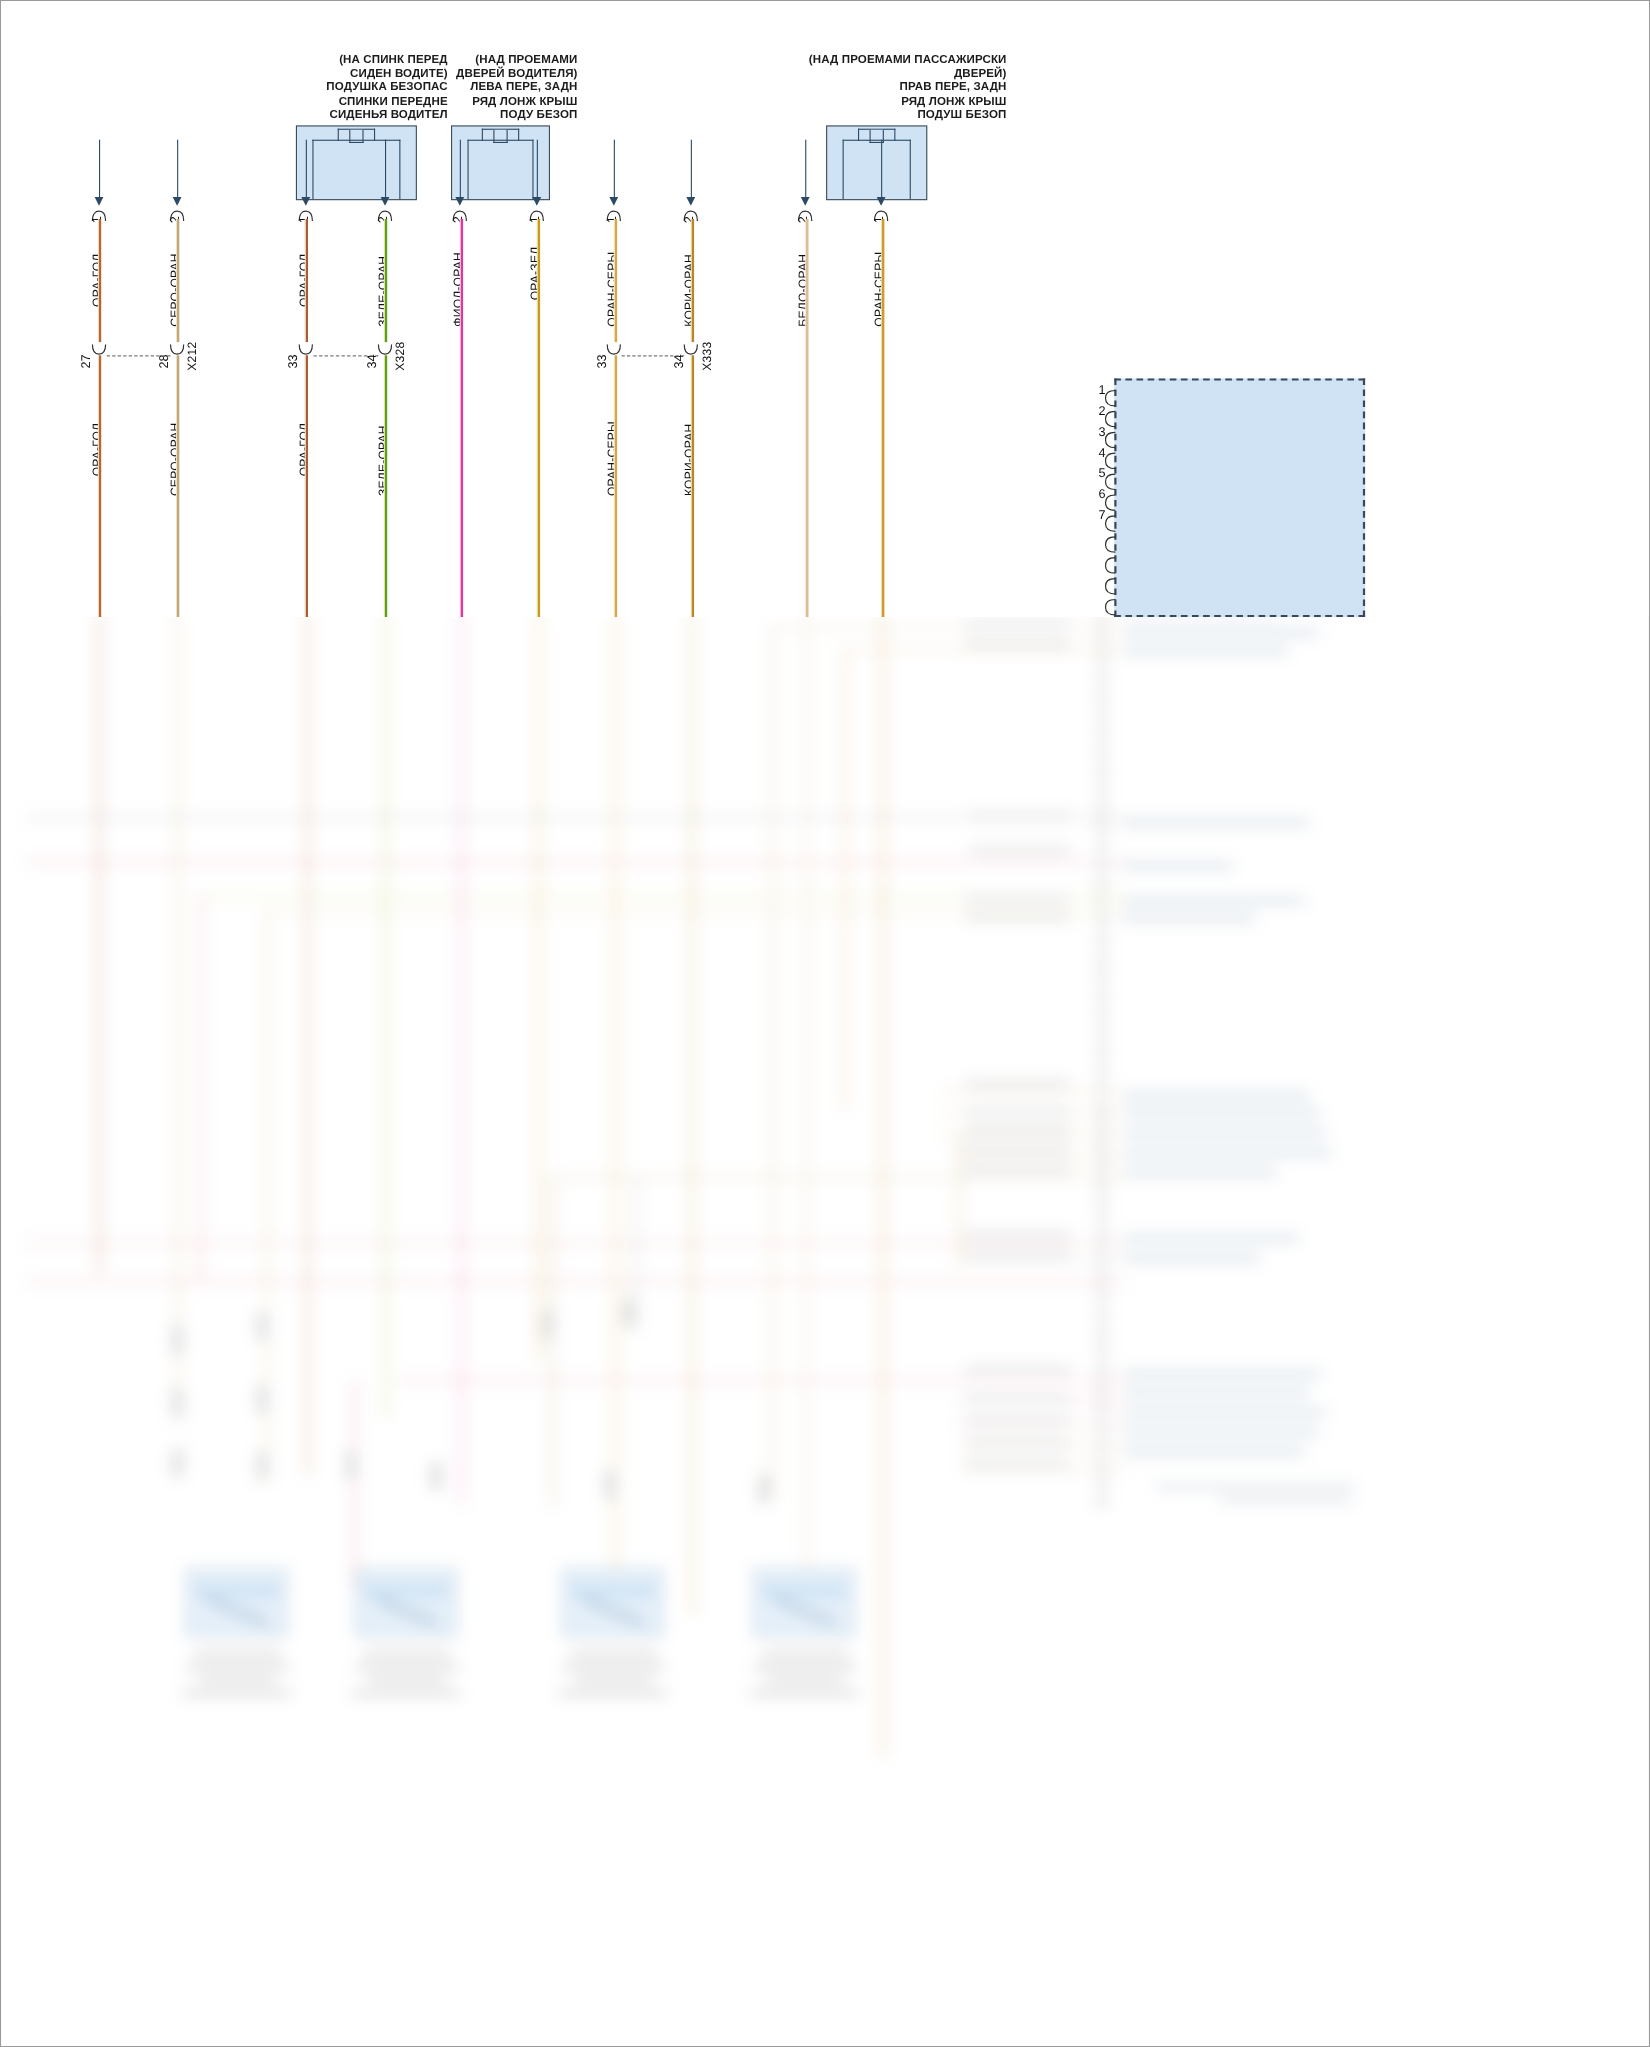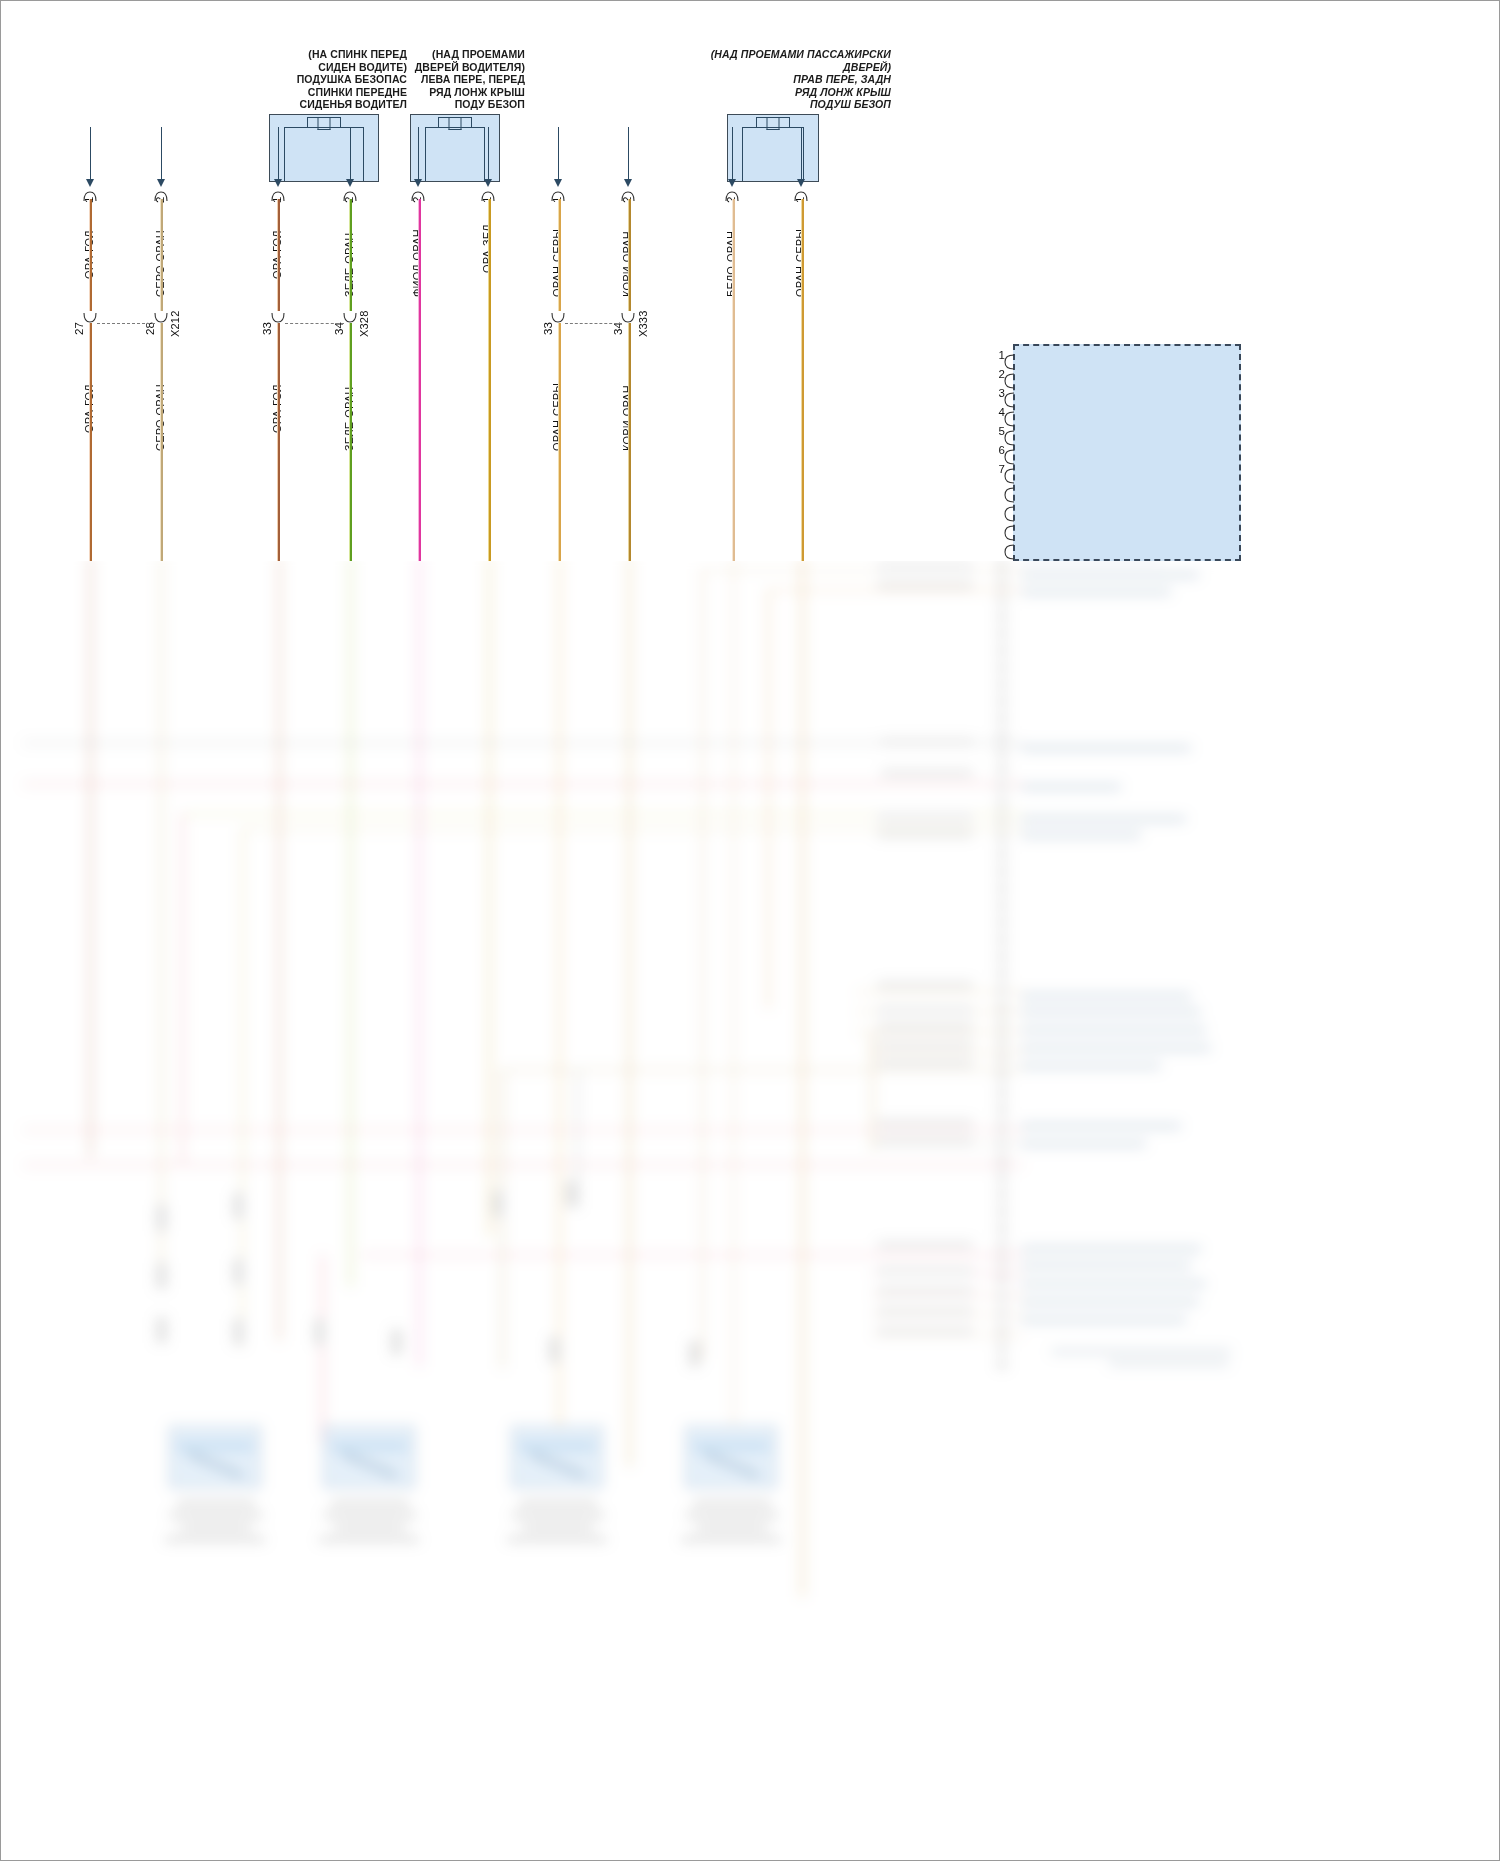--- a/index.html
+++ b/index.html
@@ -383,21 +383,21 @@
       </svg>
     <div class="dashline" style="left:284px;top:322px;width:59px;"></div>
     <div class="vtext" style="left:270px;top:432px;">ОРА-ГОЛ</div>
     <div class="vtext" style="left:342px;top:450px;">ЗЕЛЕ-ОРАН</div>
     <div class="wire" style="left:276px;top:322px;height:238px;background:linear-gradient(90deg,#f0cfae 0 38%,#a35f3a 38% 100%);"></div>
     <div class="wire" style="left:348px;top:322px;height:238px;background:linear-gradient(90deg,#d6e79a 0 38%,#5f9f20 38% 100%);"></div>
 
     <div class="conn-group" style="left:384px;top:47px;width:140px;">
       <div class="conn-caption">(НАД ПРОЕМАМИ
 ДВЕРЕЙ ВОДИТЕЛЯ)
-ЛЕВА ПЕРЕ, ПЕРЕД
+ЛЕВА ПЕРЕ, ЗАДН
 РЯД ЛОНЖ КРЫШ
 ПОДУ БЕЗОП</div>
       <div class="conn-box" style="width:90px;">
         <div class="notch"></div>
         <div class="inner"></div>
       </div>
     </div>
     <div class="arrowstem" style="left:416.5px;top:126px;height:58px;"></div>
     <div class="arrowhead" style="left:412.5px;top:178px;"></div>
     <div class="arrowstem" style="left:486.5px;top:126px;height:58px;"></div>
@@ -439,21 +439,21 @@
       </svg>
     <svg class="splice" style="left:620px;top:312px;" viewBox="0 0 14 10">
         <path d="M1,0 C1,7 4,9 7,9 C10,9 13,7 13,0" fill="none" stroke="#333" stroke-width="1.1"></path>
       </svg>
     <div class="dashline" style="left:564px;top:322px;width:57px;"></div>
     <div class="vtext" style="left:550px;top:450px;">ОРАН-СЕРЫ</div>
     <div class="vtext" style="left:620px;top:450px;">КОРИ-ОРАН</div>
     <div class="wire" style="left:557px;top:322px;height:238px;background:linear-gradient(90deg,#f3dfae 0 38%,#d9a54a 38% 100%);"></div>
     <div class="wire" style="left:627px;top:322px;height:238px;background:linear-gradient(90deg,#e7d49a 0 38%,#b4882e 38% 100%);"></div>
 
-    <div class="conn-group" style="left:654px;top:47px;width:236px;font-style:italic;">
+    <div class="conn-group" style="left:678px;top:47px;width:236px;">
       <div class="conn-caption">(НАД ПРОЕМАМИ ПАССАЖИРСКИ
 ДВЕРЕЙ)
 ПРАВ ПЕРЕ, ЗАДН
 РЯД ЛОНЖ КРЫШ
 ПОДУШ БЕЗОП</div>
       <div class="conn-box" style="width:92px;">
         <div class="notch"></div>
         <div class="inner"></div>
       </div>
     </div>

